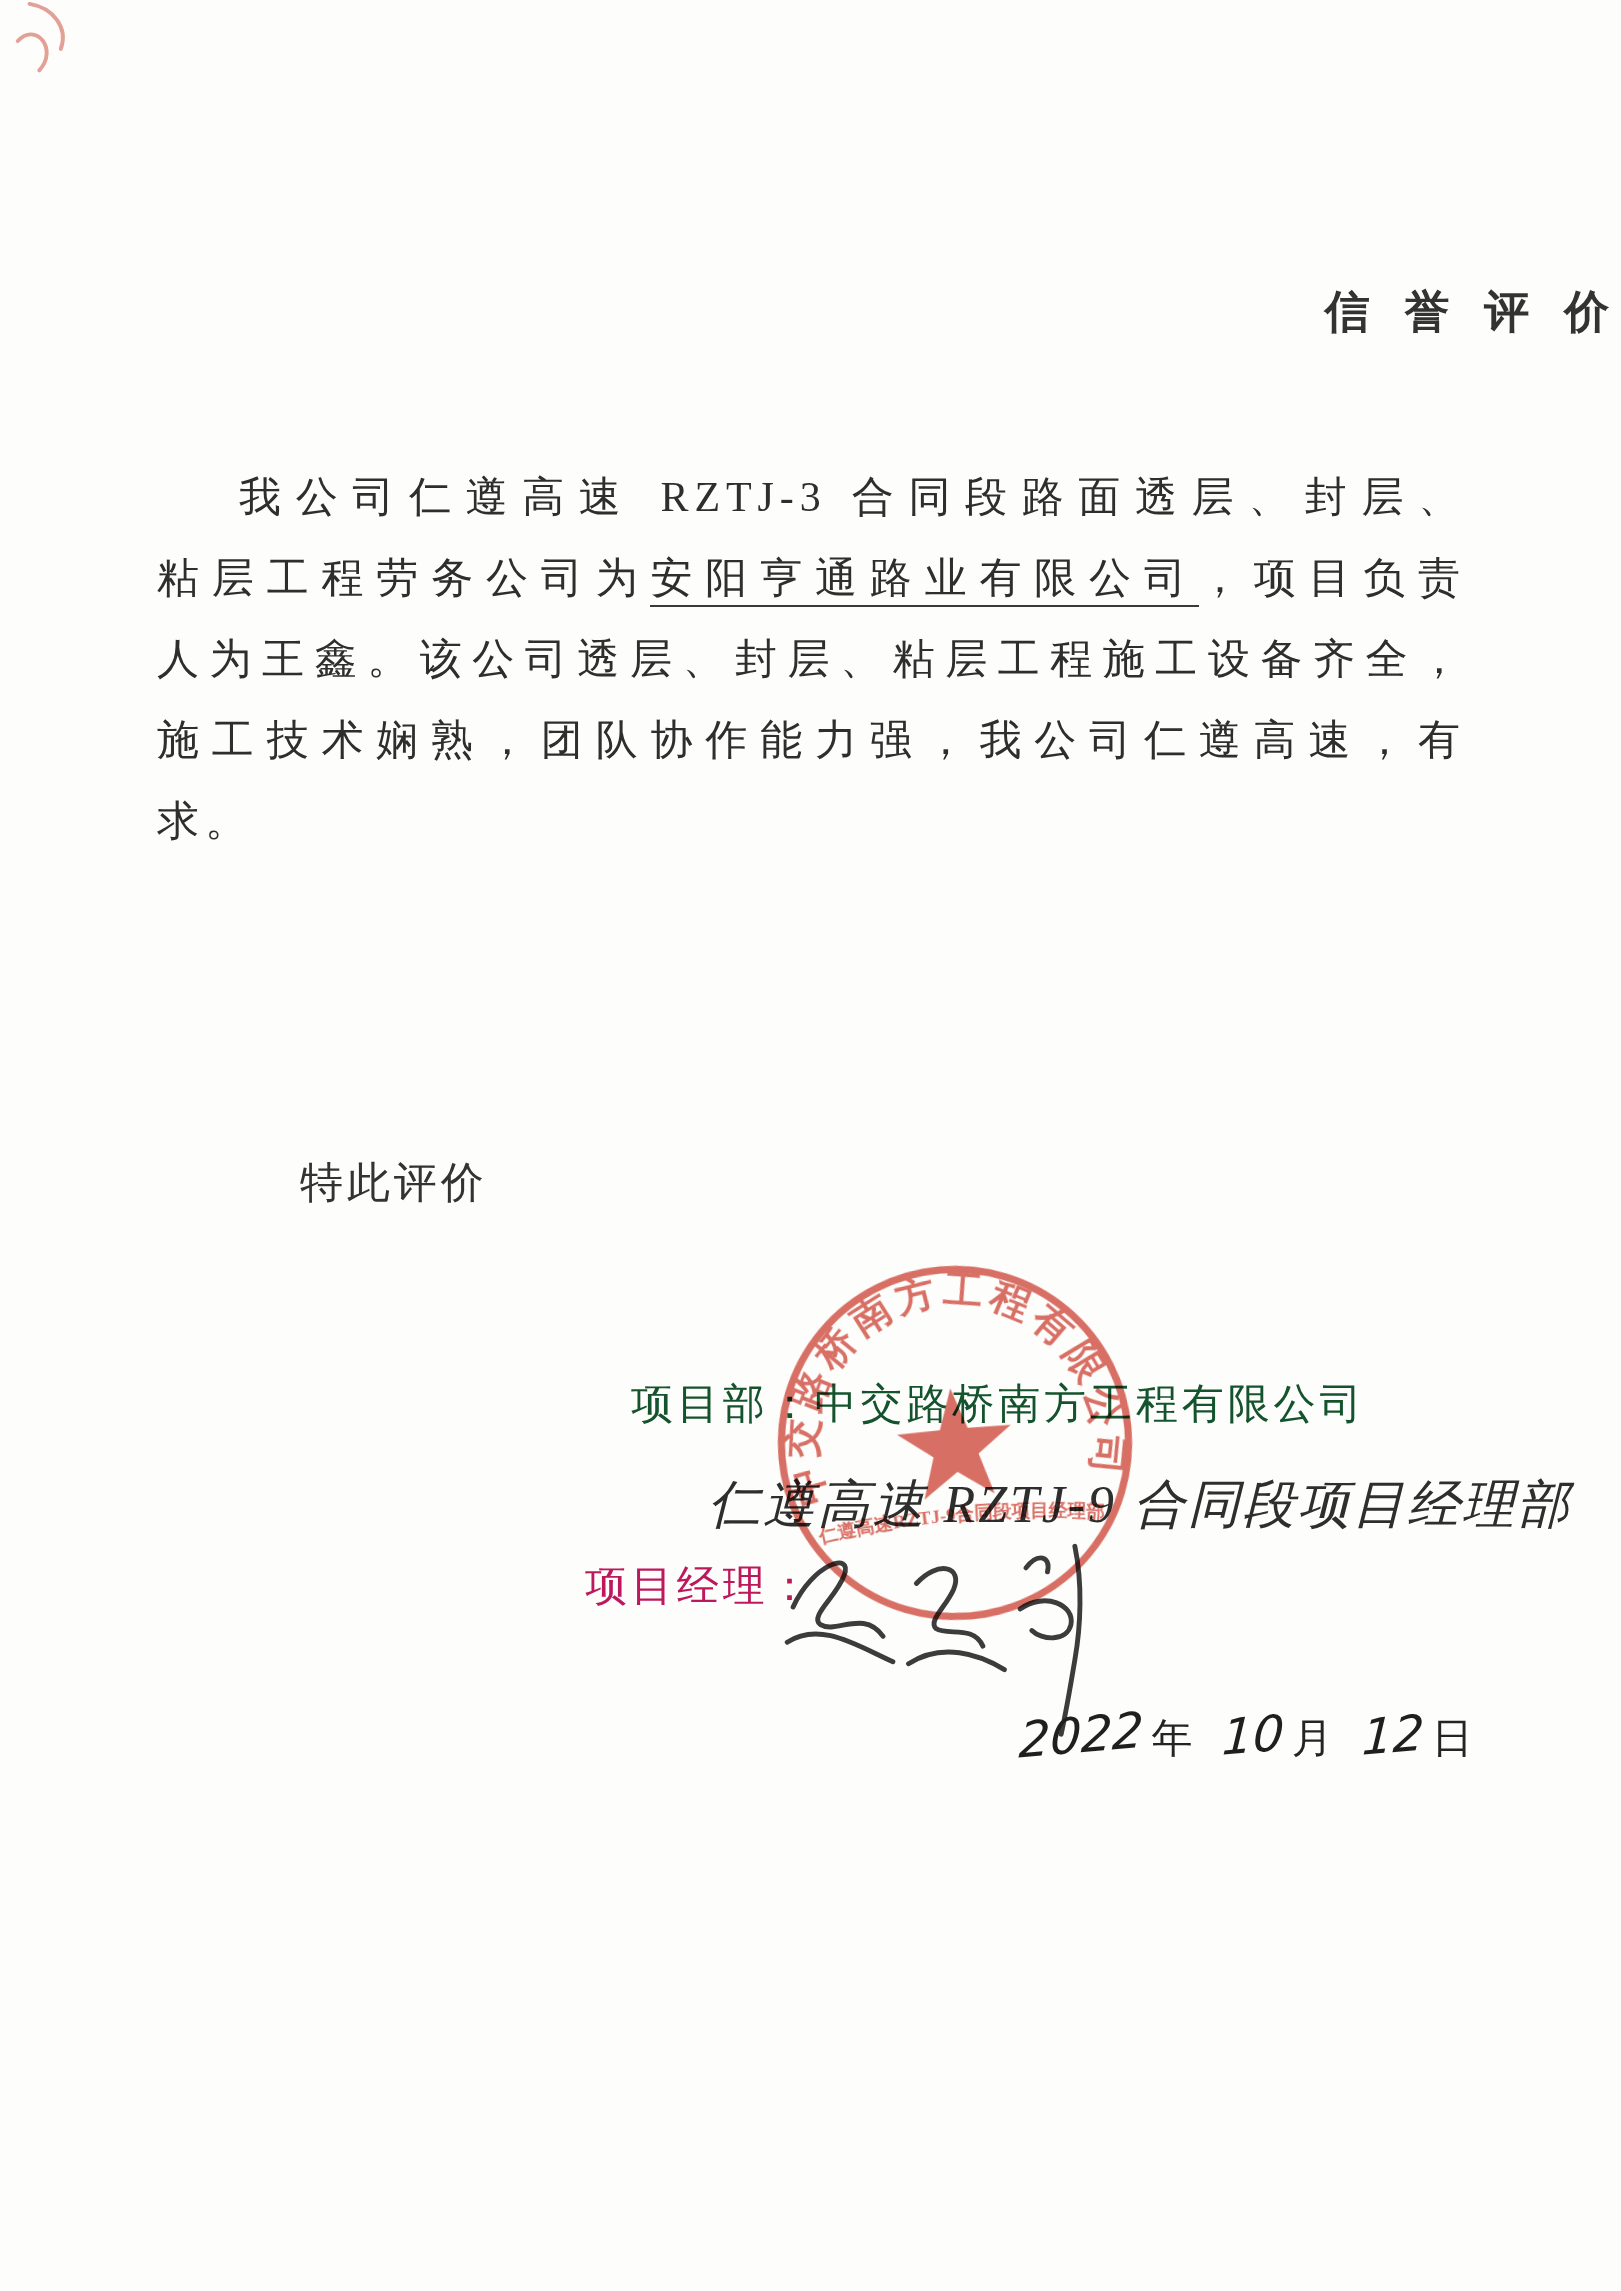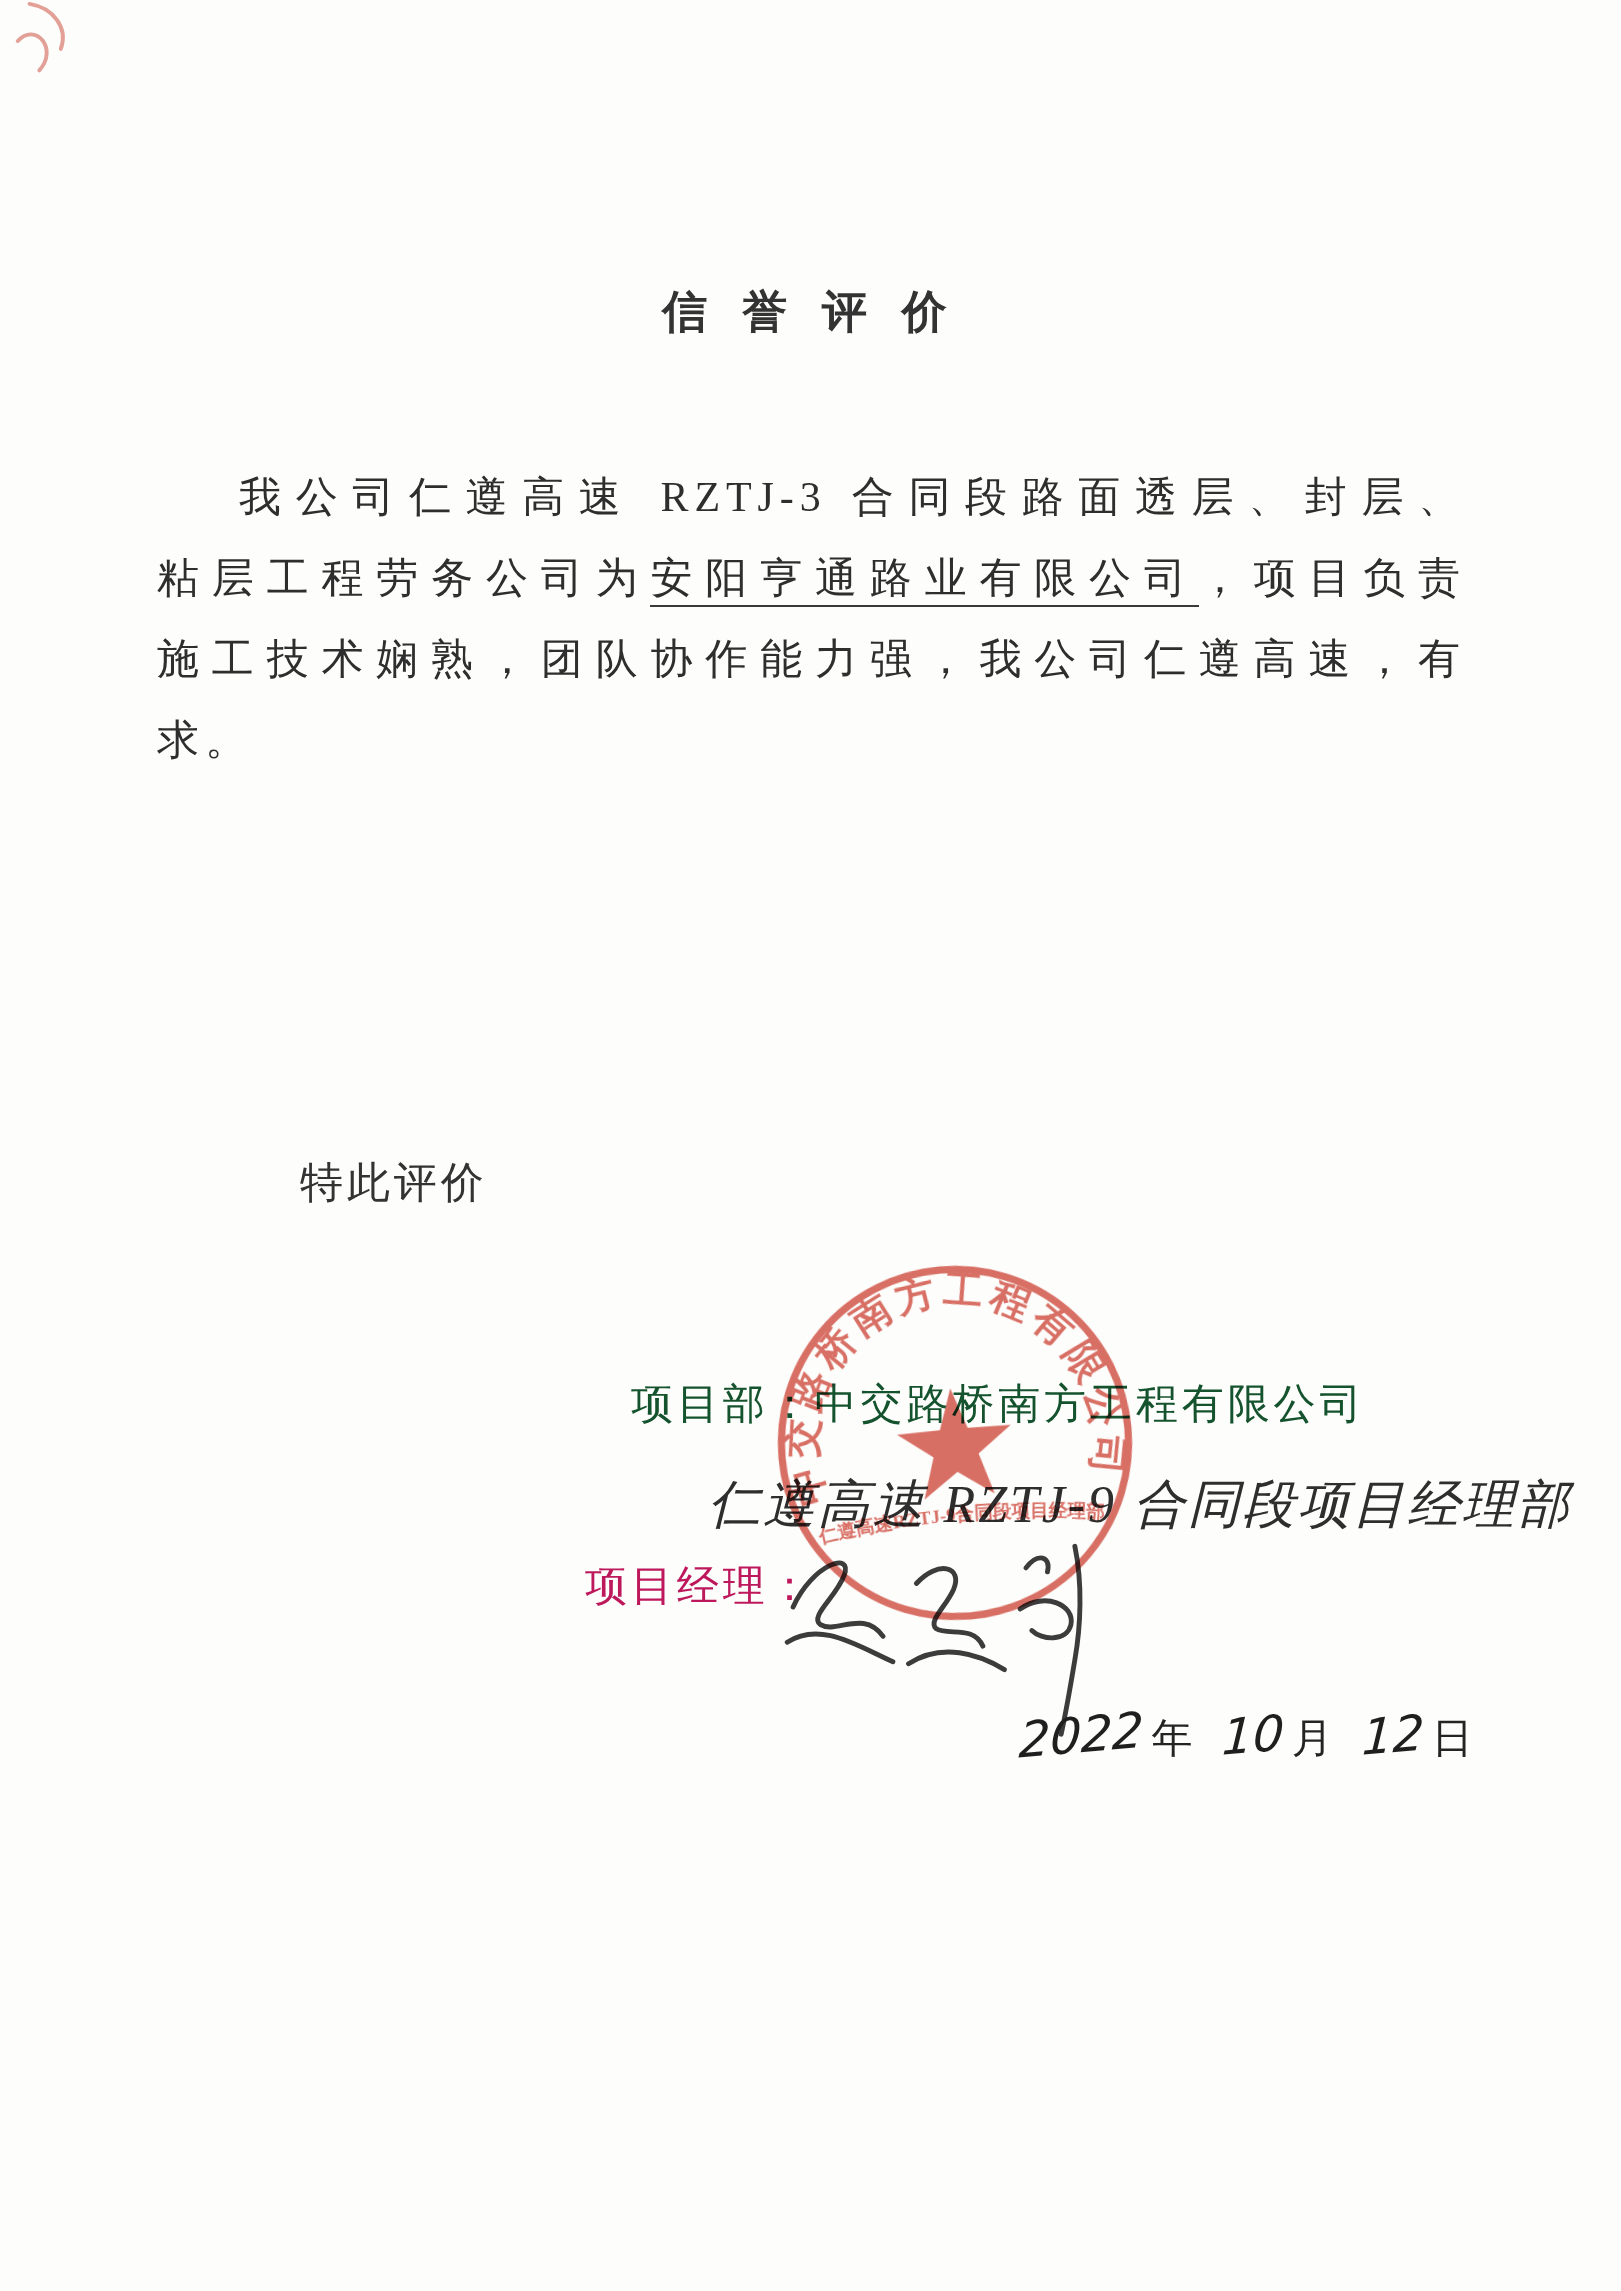--- a/index.html
+++ b/index.html
@@ -8,21 +8,21 @@
     width:1621px;height:2292px;
     margin:0 auto;
     background:#fdfdfb;
     overflow:hidden;
     font-family:"Liberation Serif","DejaVu Serif",serif;
     color:#2b2b2b;
   }
   
   .doc-title{
     position:absolute;top:282px;left:0;width:100%;
-    text-align:center;
+    text-align:right;
     font-size:45px;font-weight:600;letter-spacing:11.8px;
     color:#333;
   }
   
   .body-block{
     position:absolute;left:157px;top:457px;width:1309px;
     font-size:42px;line-height:81px;letter-spacing:5.9px;
     color:#2e2e2e;
   }
   .body-line{
@@ -92,20 +92,21 @@
 
   <svg class="pen-mark" viewBox="0 0 90 90">
     <path d="M22 4 C46 8 62 28 54 50 M10 42 C28 22 52 50 32 72" fill="none" stroke="#cc5544" stroke-width="4" stroke-linecap="round"></path>
   </svg>
 
   <div class="doc-title">信 誉 评 价</div>
 
   <div class="body-block">
     <div class="body-line first">我公司仁遵高速 RZTJ-3 合同段路面透层、封层、</div>
     <div class="body-line"><span>粘层工程劳务公司为</span><span class="u-line">安阳亨通路业有限公司</span><span>，项目负责</span></div>
+    <div class="body-line">人为王鑫。该公司透层、封层、粘层工程施工设备齐全，</div>
     <div class="body-line">施工技术娴熟，团队协作能力强，我公司仁遵高速，有</div>
     <div class="body-line last">求。</div>
   </div>
 
   <div class="closing">特此评价</div>
 
   <div class="sig-dept"><span>项目部：</span><span>中交路桥南方工程有限公司</span></div>
 
   <div class="sig-dept2">仁遵高速 RZTJ-9 合同段项目经理部</div>
 

